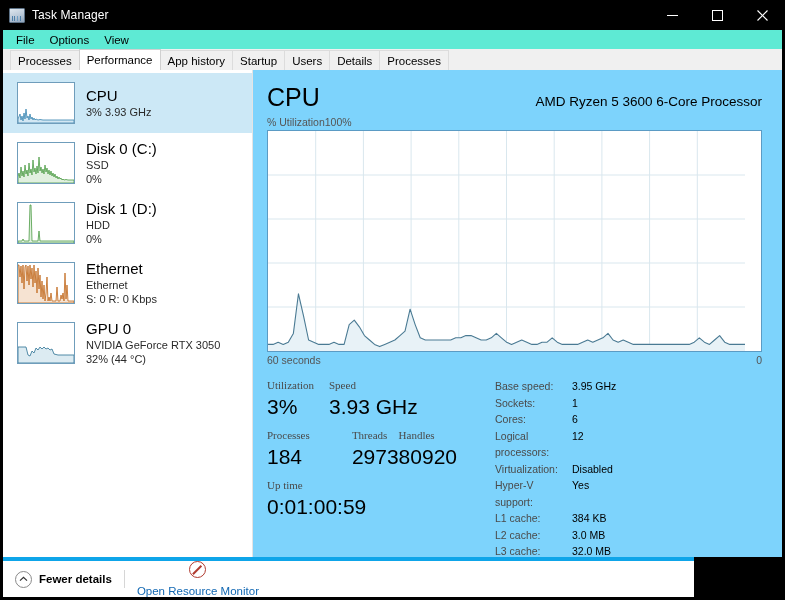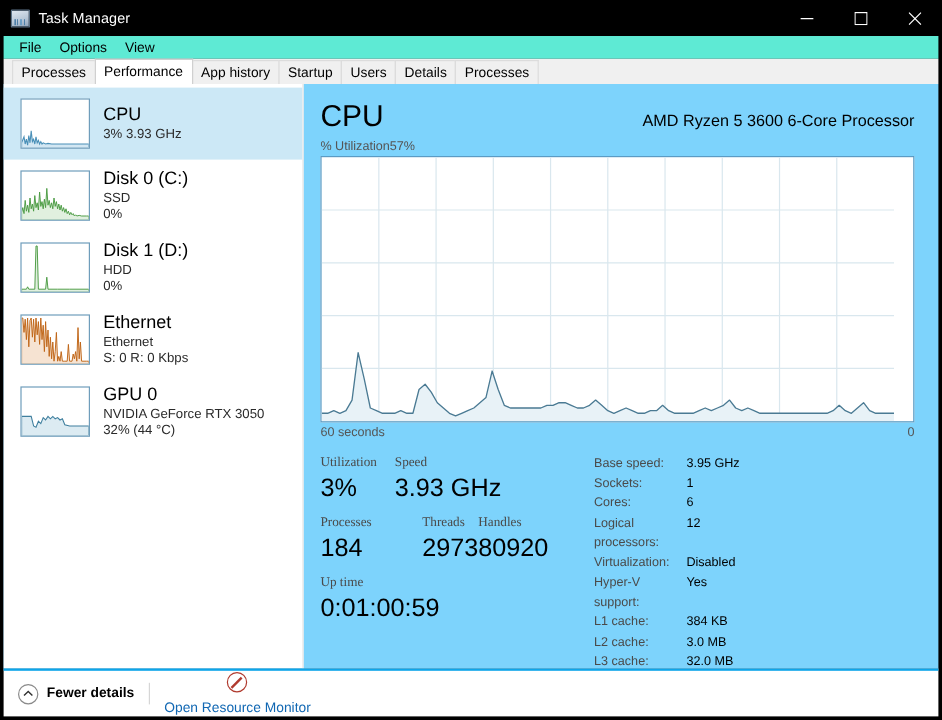--- a/index.html
+++ b/index.html
@@ -258,27 +258,27 @@
   .sr-value {
     font-size: 10.5px;
     color: #000000;
     line-height: 16.5px;
   }
 
   
   .statusbar {
     position: absolute;
     left: 3px; top: 557px;
-    width: 779px; height: 40px;
+    width: 691px; height: 40px;
     background: #ffffff;
     display: flex;
     align-items: center;
     padding-left: 12px;
     gap: 0;
-    border-top: 2px solid #0ea5e9;
+    border-top: 4px solid #0ea5e9;
   }
   .fewer {
     display: flex;
     align-items: center;
     gap: 7px;
     font-size: 11.5px;
     color: #000000;
     font-weight: bold;
   }
   .circ-icon {
@@ -437,21 +437,21 @@
 
     <div class="main">
 
       <div class="main-head">
         <span class="main-title">CPU</span>
         <span class="main-subtitle">AMD Ryzen 5 3600 6-Core Processor</span>
       </div>
 
       <div class="graph-labels">
         <span>% Utilization</span>
-        <span>57%</span>
+        <span>100%</span>
       </div>
 
       <div class="graph-box">
         <svg id="cpu-chart" width="477" height="220" viewBox="0 0 477 220" preserveAspectRatio="none">
           <g id="grid-lines">
               <line x1="47.7" y1="0" x2="47.7" y2="220" stroke="#d9e7ee" stroke-width="1"></line>
               <line x1="95.4" y1="0" x2="95.4" y2="220" stroke="#d9e7ee" stroke-width="1"></line>
               <line x1="143.1" y1="0" x2="143.1" y2="220" stroke="#d9e7ee" stroke-width="1"></line>
               <line x1="190.8" y1="0" x2="190.8" y2="220" stroke="#d9e7ee" stroke-width="1"></line>
               <line x1="238.5" y1="0" x2="238.5" y2="220" stroke="#d9e7ee" stroke-width="1"></line>

